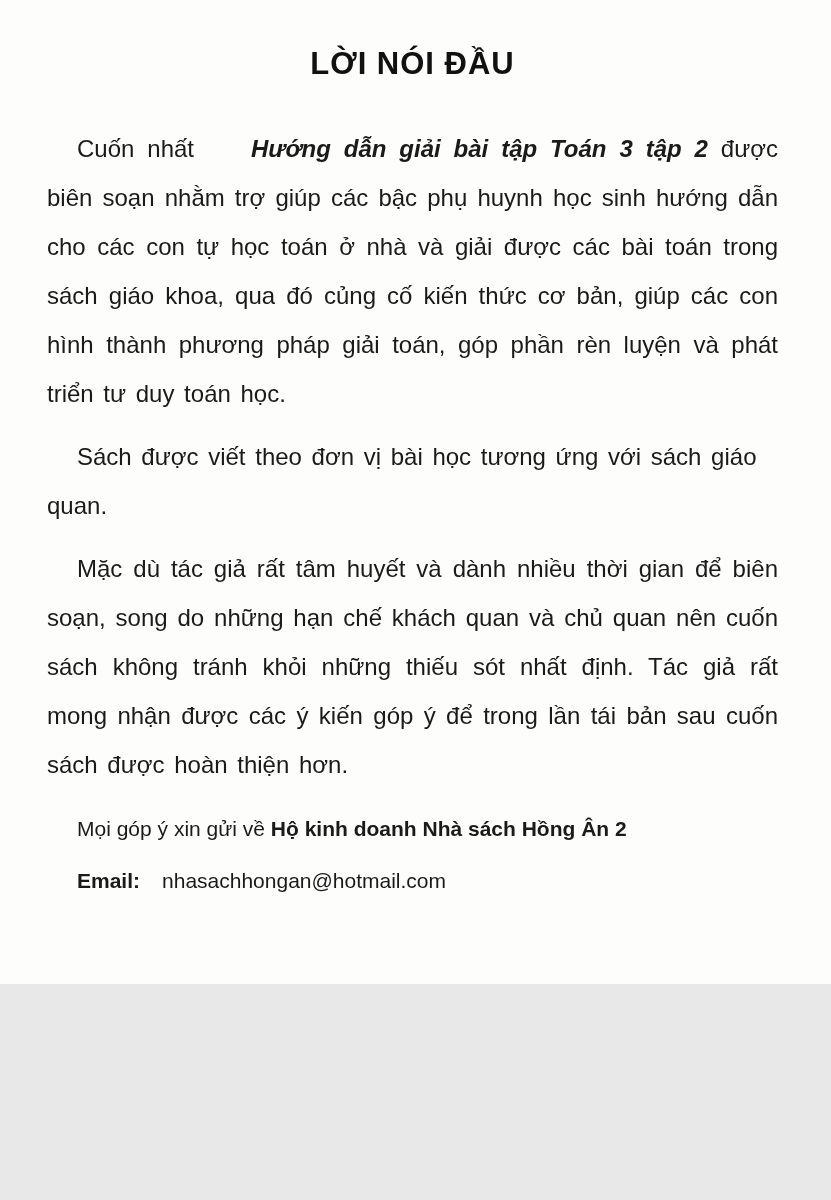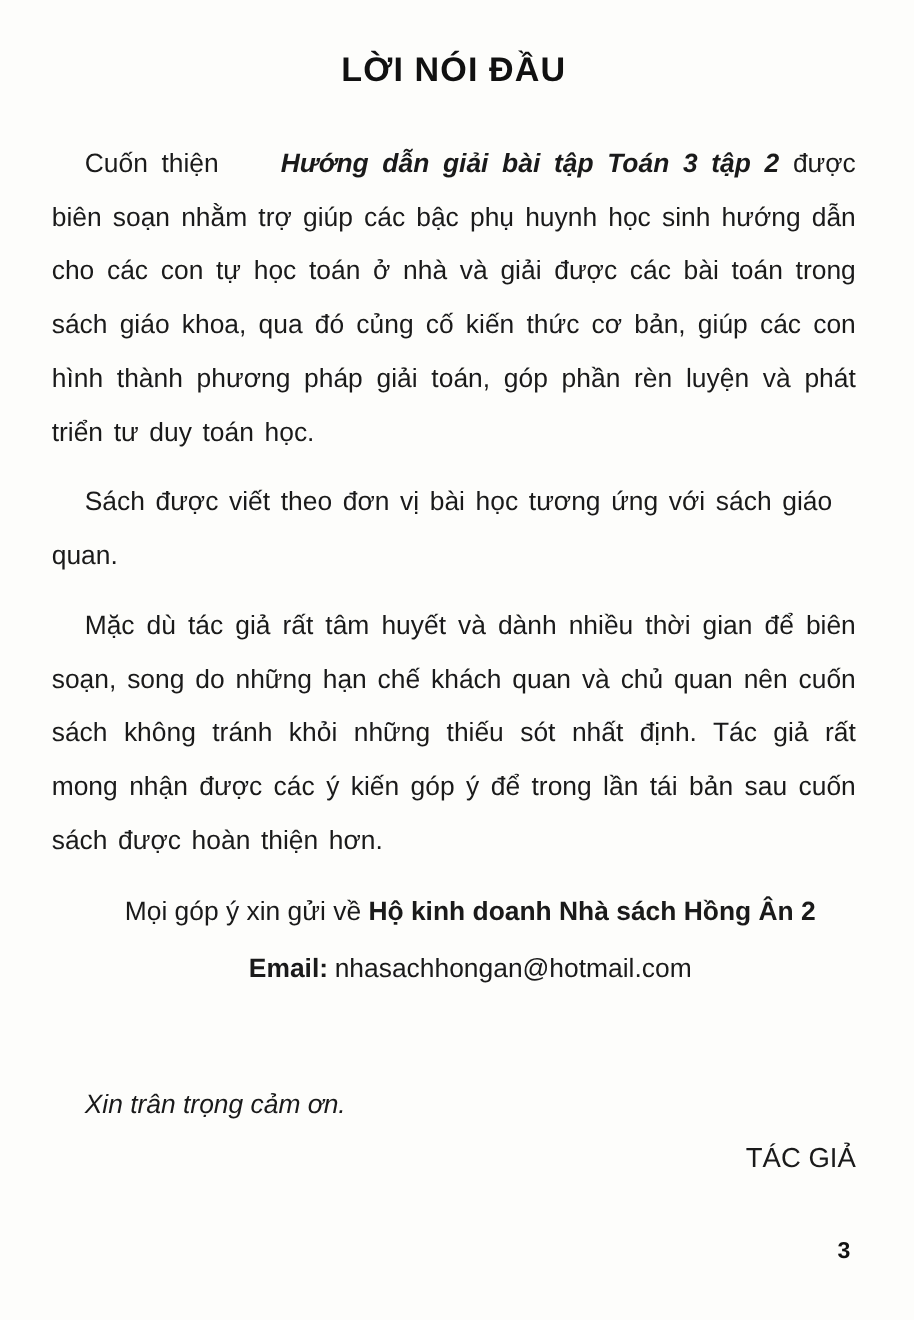--- a/index.html
+++ b/index.html
@@ -3,21 +3,21 @@
 <meta charset="utf-8">
 <style>
   html, body {
     margin: 0;
     padding: 0;
     background: #e8e8e8;
   }
   .page {
     position: relative;
     width: 831px;
-    height: 1200px;
+    height: 984px;
     margin: 0 auto;
     background: #fdfdfb;
     font-family: "Liberation Sans", sans-serif;
     color: #1a1a1a;
     overflow: hidden;
     box-sizing: border-box;
     padding: 46px 53px 0 47px;
   }
   .title {
     text-align: center;
@@ -38,27 +38,27 @@
   .para.no-justify {
     text-align: left;
   }
   .book-title {
     font-weight: bold;
     font-style: italic;
     margin-left: 44px;
   }
   .bold { font-weight: bold; }
   .contact-line {
-    font-size: 24px;
+    font-size: 21px;
     line-height: 52px;
     text-indent: 30px;
     margin: 0;
-    text-align: center;
+    text-align: left;
   }
-  .email-label { font-weight: bold; margin-right: 6px; }
+  .email-label { font-weight: bold; margin-right: 22px; }
   .closing {
     font-size: 24px;
     font-style: italic;
     text-indent: 30px;
     margin: 78px 0 0 0;
     line-height: 40px;
   }
   .author {
     font-size: 25px;
     font-weight: normal;
@@ -75,21 +75,21 @@
     color: #111;
   }
 </style>
 </head>
 <body>
 
 <div class="page">
 
   <h1 class="title">LỜI NÓI ĐẦU</h1>
 
-  <p class="para"><span>Cuốn thiện </span><span class="book-title">Hướng dẫn giải bài tập Toán 3 tập 2</span><span> được biên soạn nhằm trợ giúp các bậc phụ huynh học sinh hướng dẫn cho các con tự học toán ở nhà và giải được các bài toán trong sách giáo khoa, qua đó củng cố kiến thức cơ bản, giúp các con hình thành phương pháp giải toán, góp phần rèn luyện và phát triển tư duy toán học.</span></p>
+  <p class="para"><span>Cuốn nhất </span><span class="book-title">Hướng dẫn giải bài tập Toán 3 tập 2</span><span> được biên soạn nhằm trợ giúp các bậc phụ huynh học sinh hướng dẫn cho các con tự học toán ở nhà và giải được các bài toán trong sách giáo khoa, qua đó củng cố kiến thức cơ bản, giúp các con hình thành phương pháp giải toán, góp phần rèn luyện và phát triển tư duy toán học.</span></p>
 
   <p class="para no-justify">Sách được viết theo đơn vị bài học tương ứng với sách giáo quan.</p>
 
   <p class="para">Mặc dù tác giả rất tâm huyết và dành nhiều thời gian để biên soạn, song do những hạn chế khách quan và chủ quan nên cuốn sách không tránh khỏi những thiếu sót nhất định. Tác giả rất mong nhận được các ý kiến góp ý để trong lần tái bản sau cuốn sách được hoàn thiện hơn.</p>
 
   <p class="contact-line"><span>Mọi góp ý xin gửi về </span><span class="bold">Hộ kinh doanh Nhà sách Hồng Ân 2</span></p>
 
 
   <p class="contact-line"><span class="email-label">Email:</span><span>nhasachhongan@hotmail.com</span></p>
 

